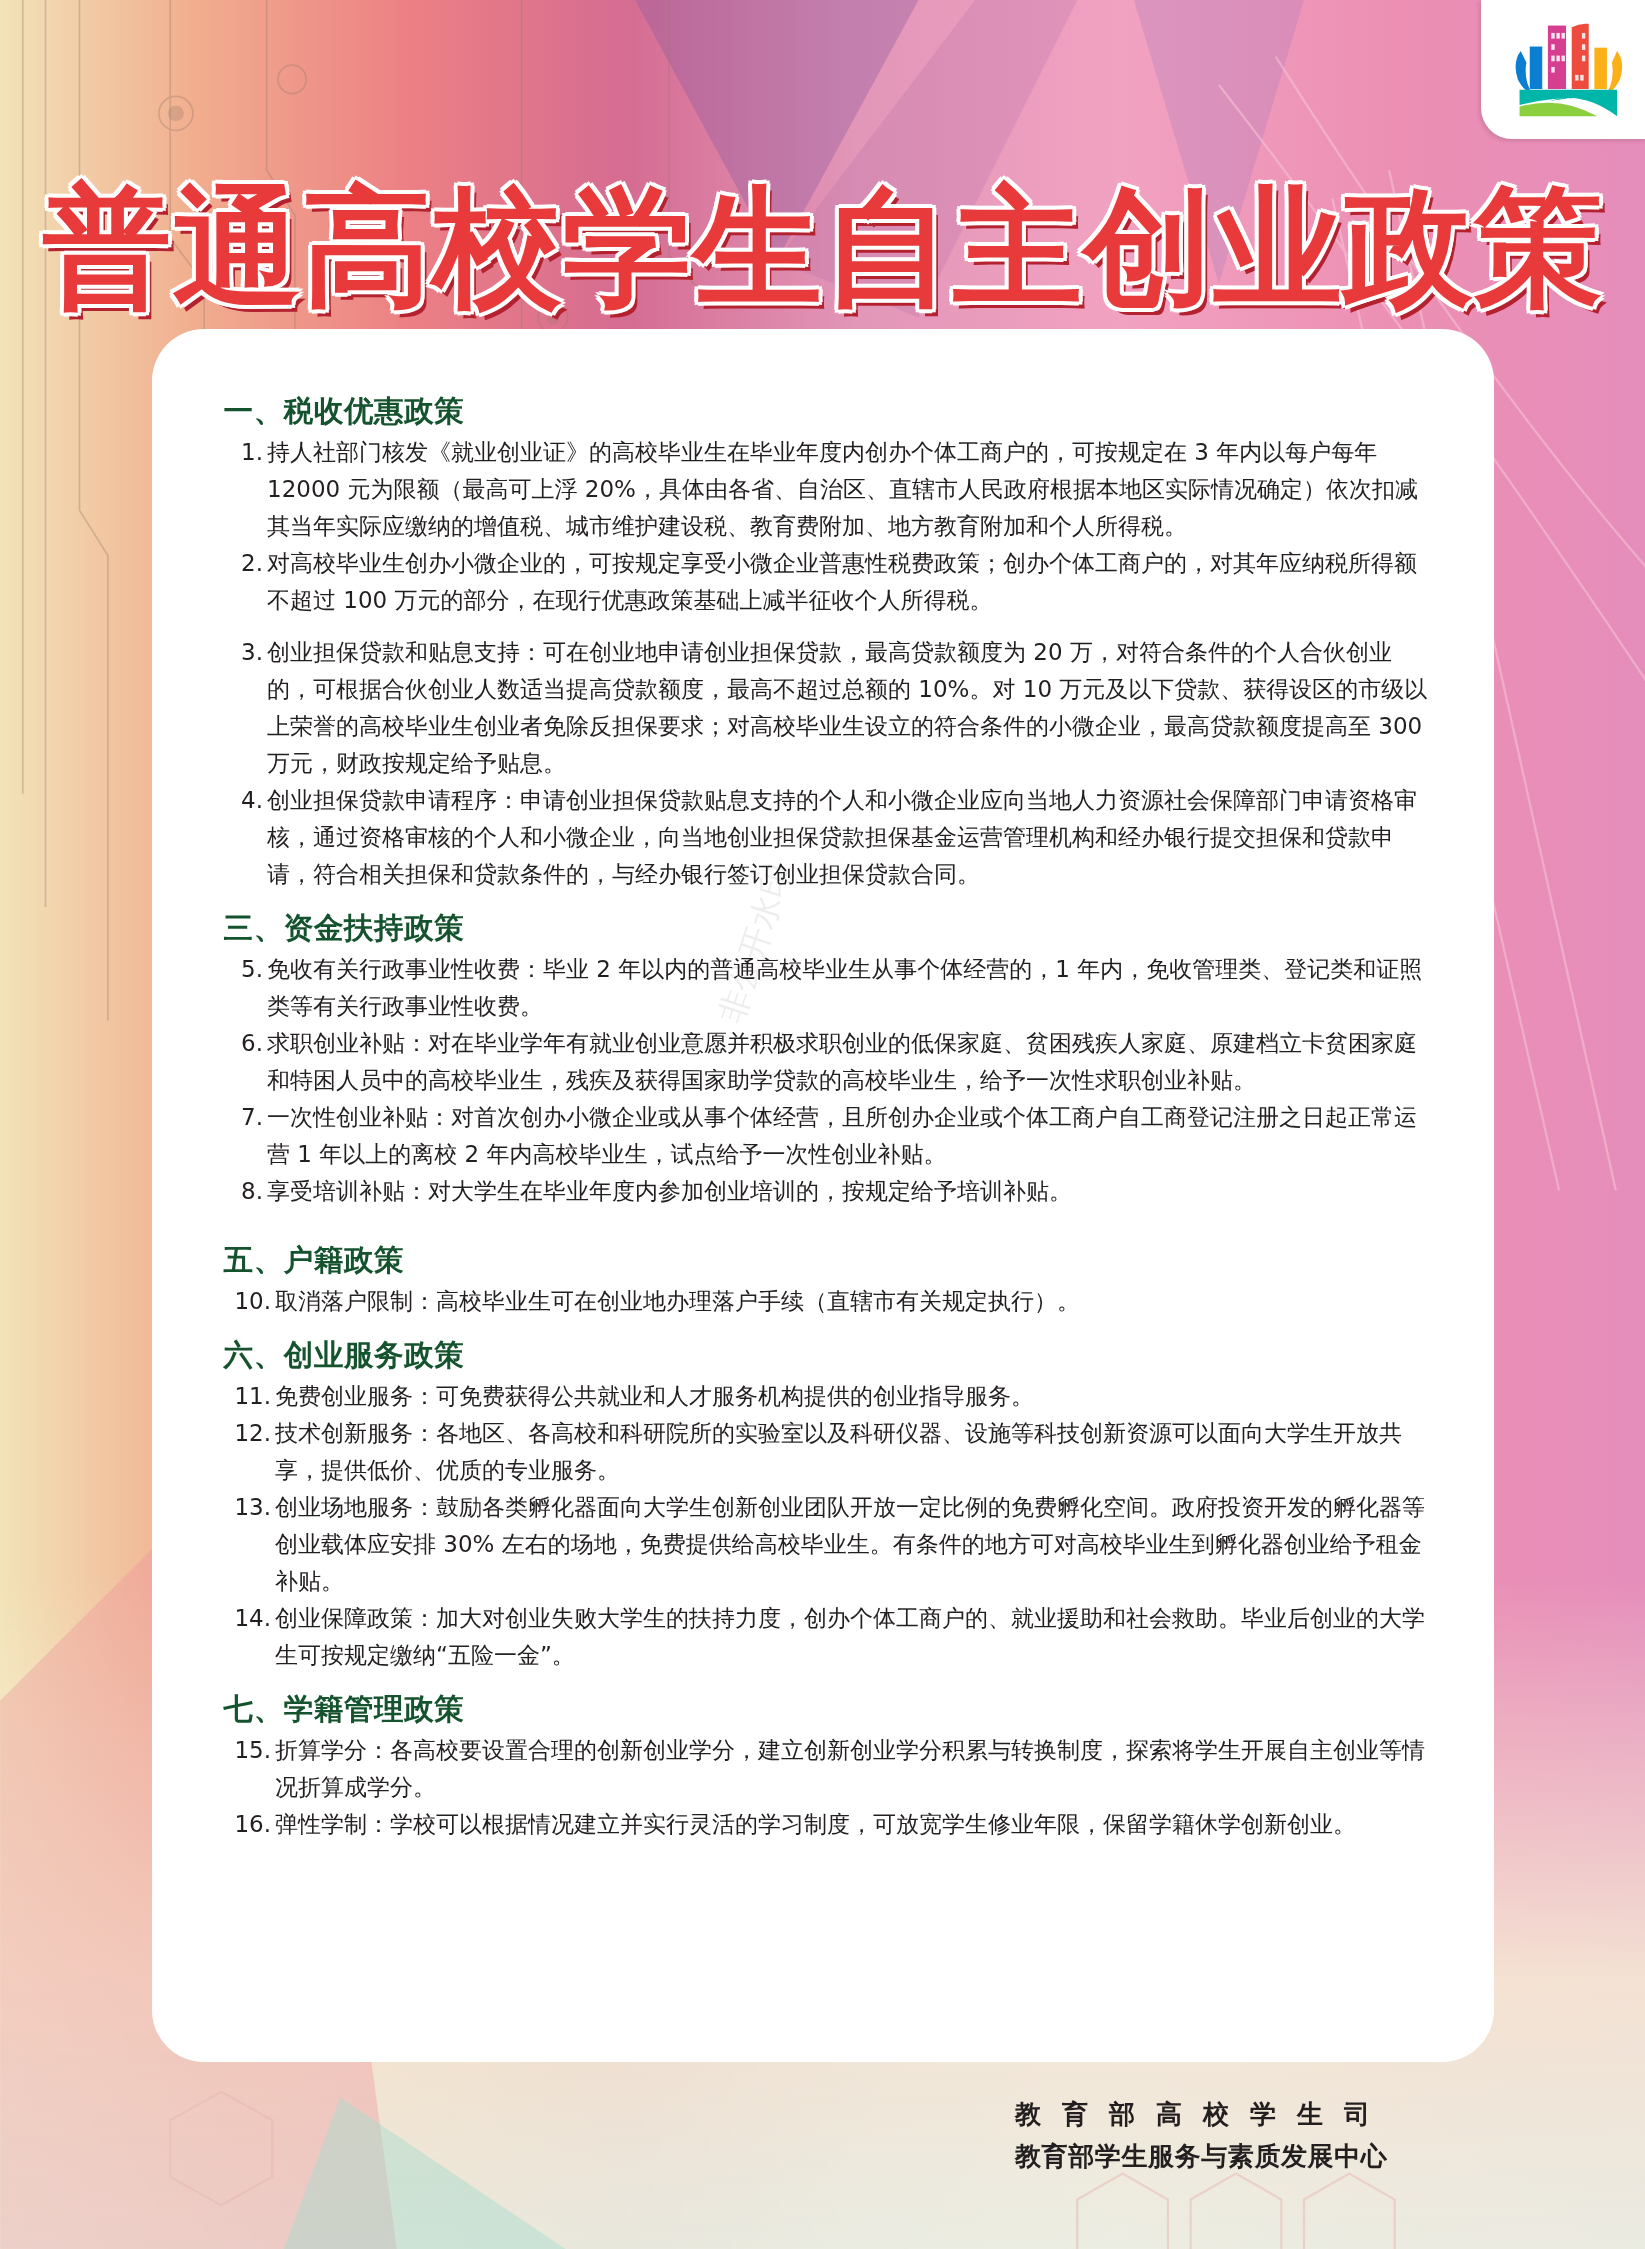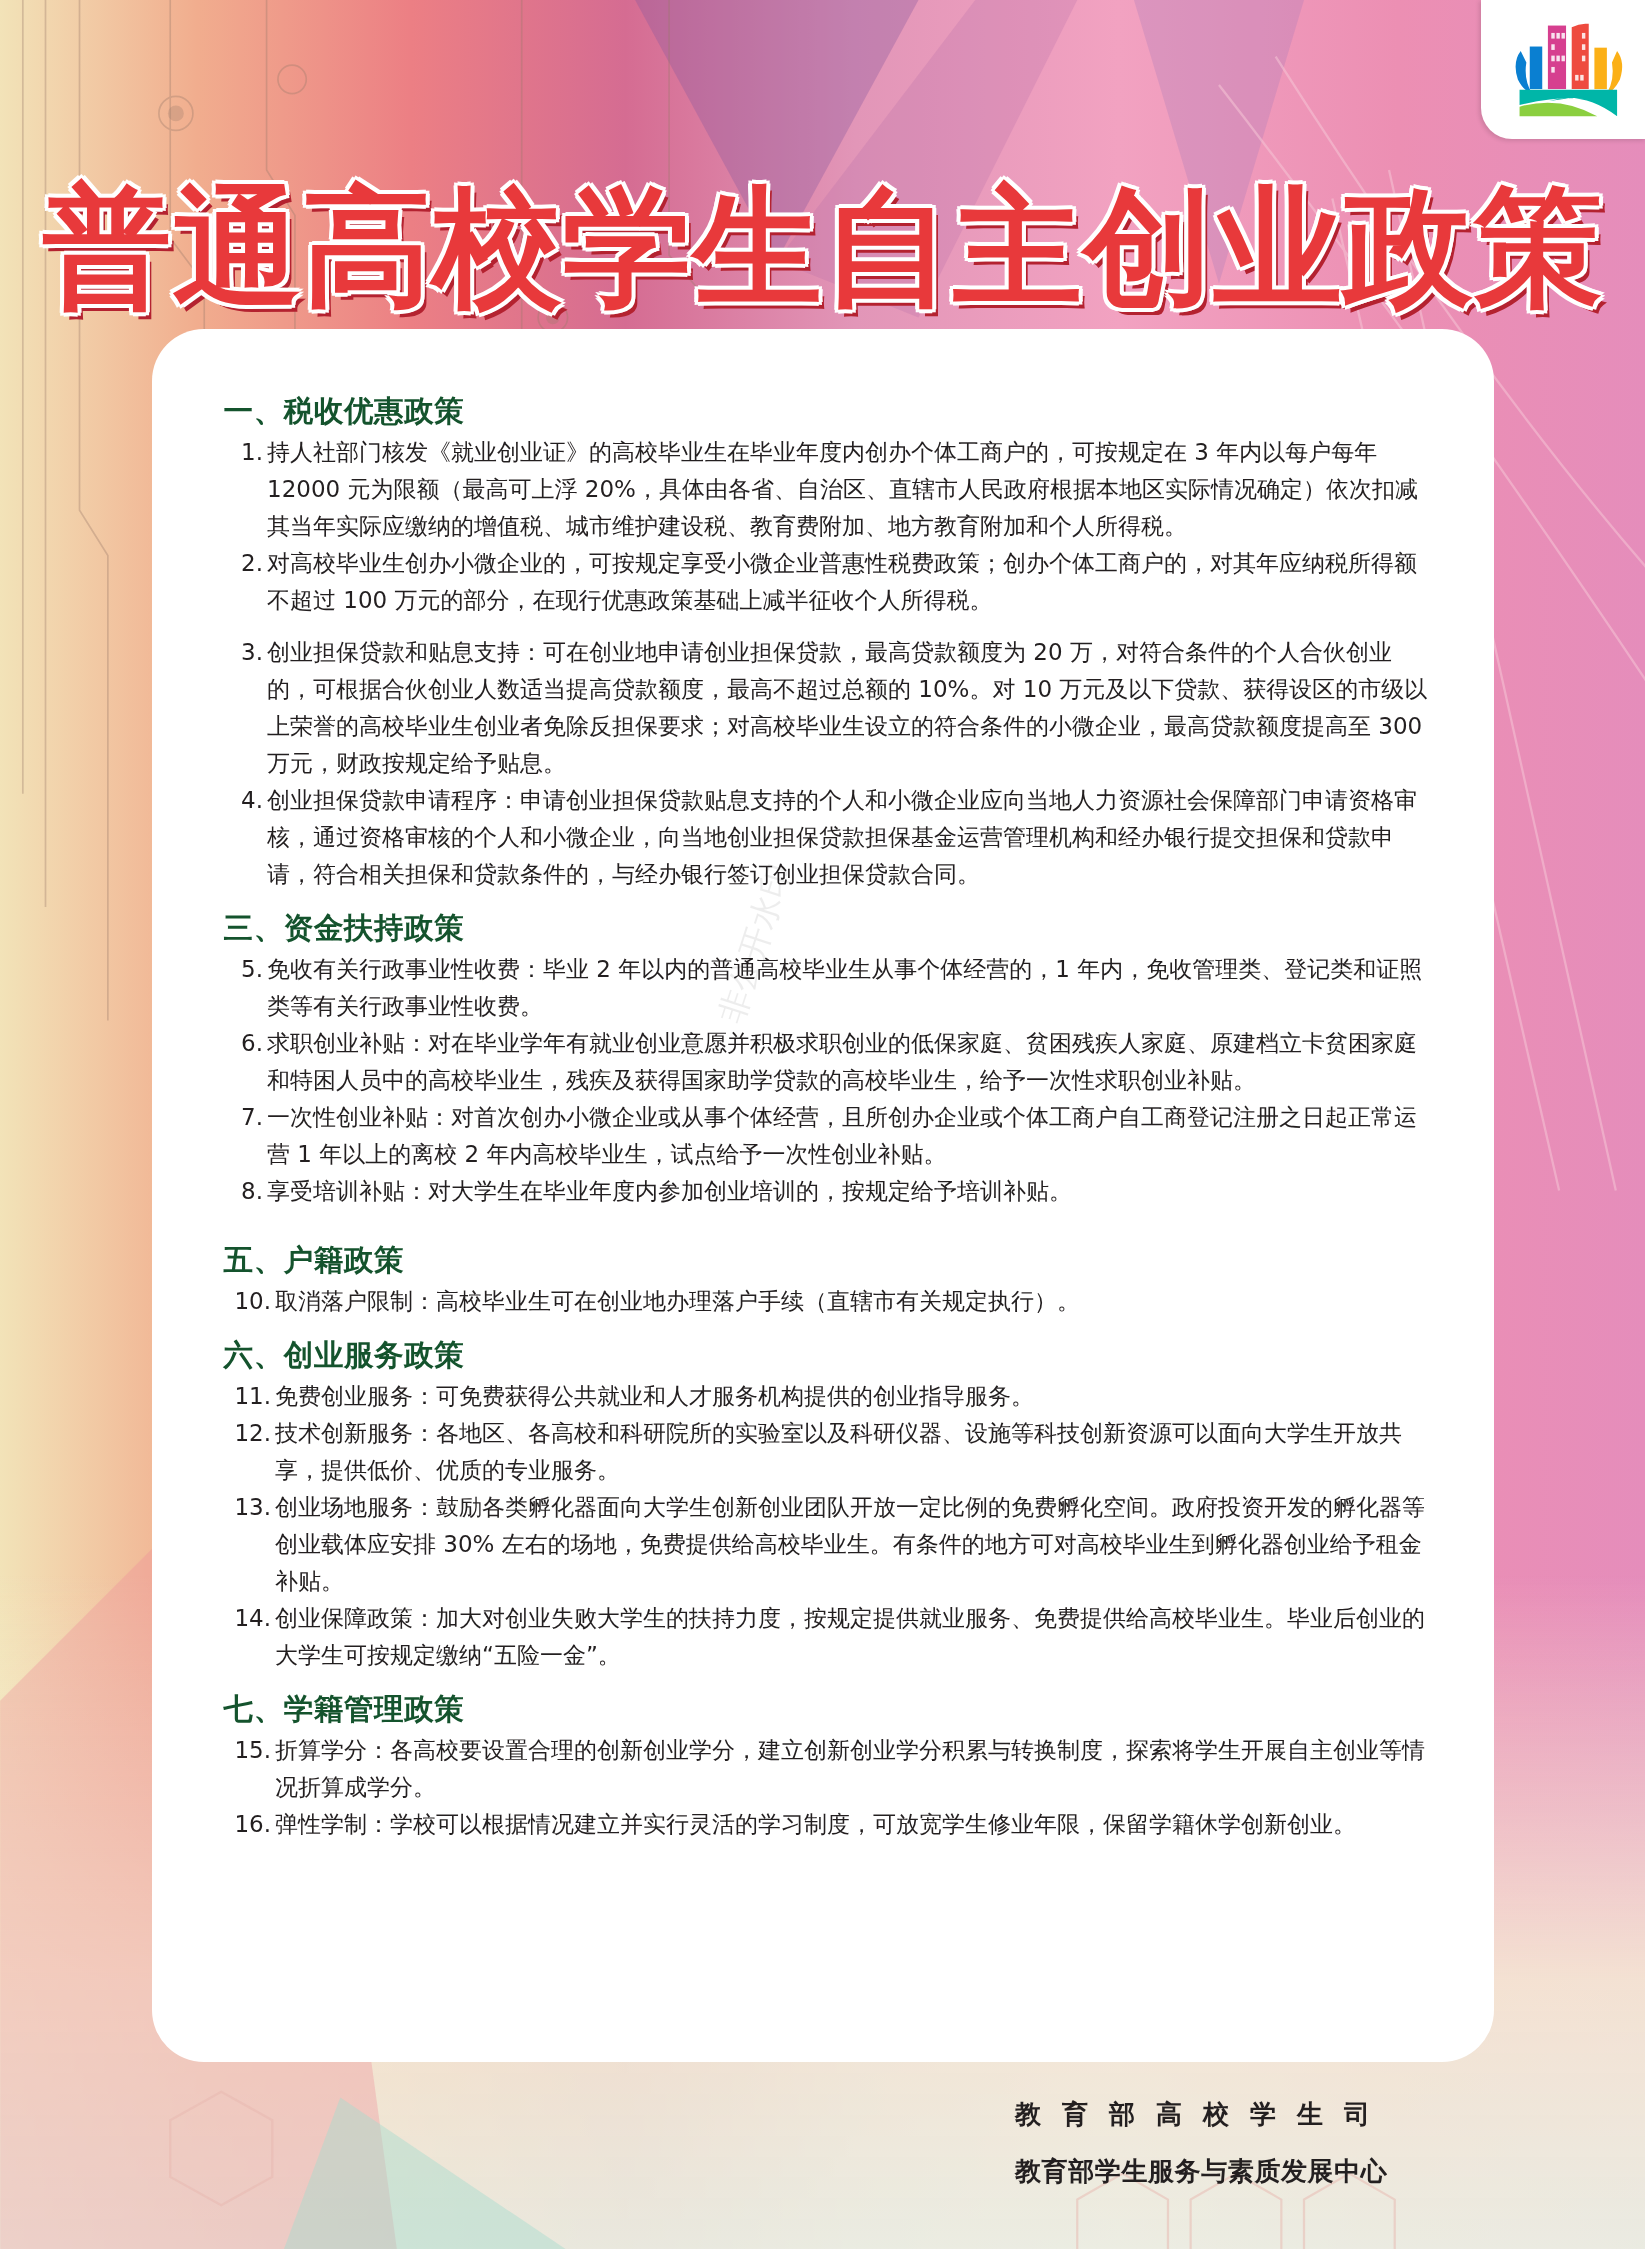--- a/index.html
+++ b/index.html
@@ -38,21 +38,21 @@
   .item { font-size: 23px; line-height: 37px; color: #231f20; position: relative; padding-left: 40px; }
   .item .num { position: absolute; left: 0; top: 0; width: 36px; text-align: right; }
   .item.wide { padding-left: 48px; }
   .item.wide .num { width: 44px; }
   .gap { height: 14.7px; }
   .footer {
     position: absolute; left: 1015px; top: 2093px; width: 482px;
     color: #231f20; font-weight: bold; font-size: 26px; line-height: 42px;
   }
   .footer .l1 { letter-spacing: 21px; }
-  .footer .l2 { letter-spacing: 0.6px; margin-top: 15px; }
+  .footer .l2 { letter-spacing: 0.6px; }
   .watermark {
     position: absolute; left: 709px; top: 1015px; font-size: 33px; color: rgba(0,0,0,0.07);
     transform: rotate(-72deg); transform-origin: left top;
   }
 </style>
 </head>
 <body>
 
 <div class="bg-layer">
   <svg width="1646" height="2250" viewBox="0 0 2903 3969" style="position:absolute;left:0;top:0">
@@ -160,21 +160,21 @@
     <div class="section-title">五、户籍政策</div>
     <div class="item wide"><span class="num">10.</span><span>取消落户限制：高校毕业生可在创业地办理落户手续（直辖市有关规定执行）。</span></div>
   </div>
   <div class="gap"></div>
 
   <div>
     <div class="section-title">六、创业服务政策</div>
     <div class="item wide"><span class="num">11.</span><span>免费创业服务：可免费获得公共就业和人才服务机构提供的创业指导服务。</span></div>
     <div class="item wide"><span class="num">12.</span><span>技术创新服务：各地区、各高校和科研院所的实验室以及科研仪器、设施等科技创新资源可以面向大学生开放共享，提供低价、优质的专业服务。</span></div>
     <div class="item wide"><span class="num">13.</span><span>创业场地服务：鼓励各类孵化器面向大学生创新创业团队开放一定比例的免费孵化空间。政府投资开发的孵化器等创业载体应安排 30% 左右的场地，免费提供给高校毕业生。有条件的地方可对高校毕业生到孵化器创业给予租金补贴。</span></div>
-    <div class="item wide"><span class="num">14.</span><span>创业保障政策：加大对创业失败大学生的扶持力度，按规定提供就业服务、免费提供给高校毕业生。毕业后创业的大学生可按规定缴纳“五险一金”。</span></div>
+    <div class="item wide"><span class="num">14.</span><span>创业保障政策：加大对创业失败大学生的扶持力度，创办个体工商户的、就业援助和社会救助。毕业后创业的大学生可按规定缴纳“五险一金”。</span></div>
   </div>
   <div class="gap"></div>
 
   <div>
     <div class="section-title">七、学籍管理政策</div>
     <div class="item wide"><span class="num">15.</span><span>折算学分：各高校要设置合理的创新创业学分，建立创新创业学分积累与转换制度，探索将学生开展自主创业等情况折算成学分。</span></div>
     <div class="item wide"><span class="num">16.</span><span>弹性学制：学校可以根据情况建立并实行灵活的学习制度，可放宽学生修业年限，保留学籍休学创新创业。</span></div>
   </div>
 </div>
 

